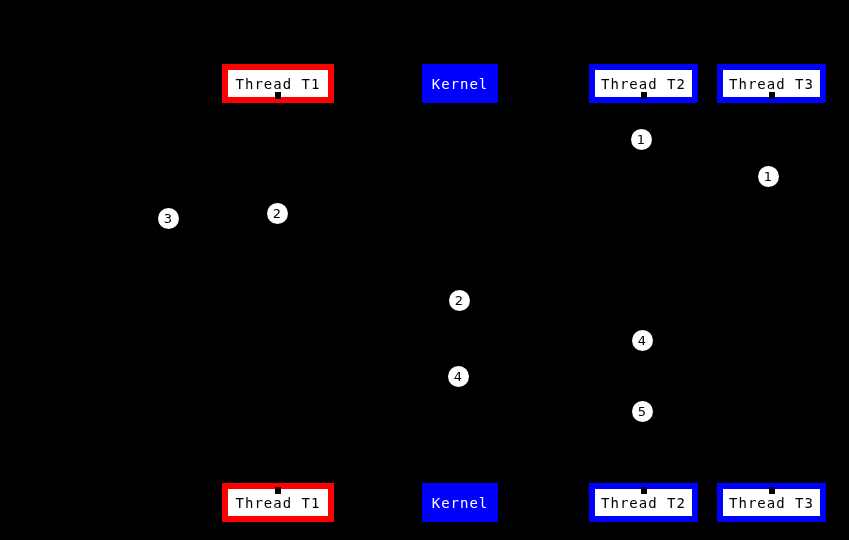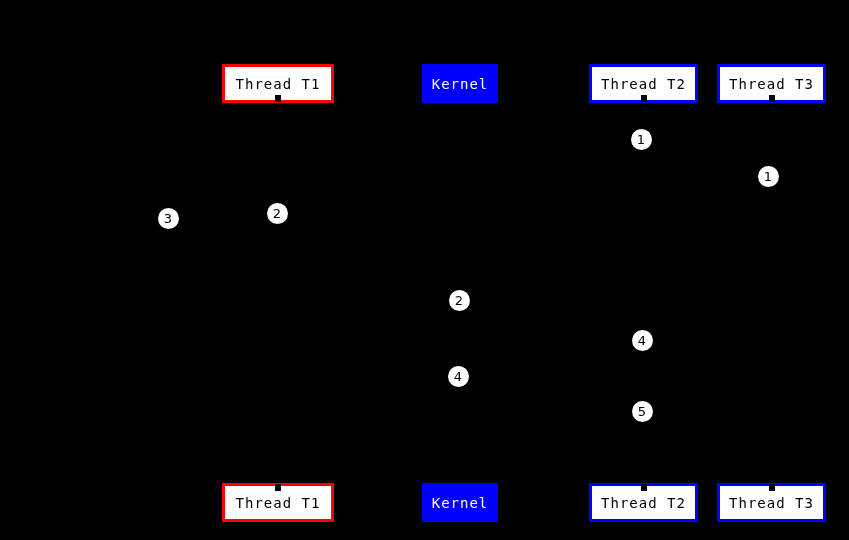--- a/index.html
+++ b/index.html
@@ -11,21 +11,21 @@
     position: relative;
     width: 849px;
     height: 540px;
     background: #000000;
     overflow: hidden;
     font-family: "DejaVu Sans Mono", monospace;
   }
   .actor-box {
     position: absolute;
     box-sizing: border-box;
-    border: 3px solid #14532d;
+    border: 6px solid #14532d;
     display: flex;
     align-items: center;
     justify-content: center;
     font-size: 14px;
     letter-spacing: 1px;
     white-space: nowrap;
   }
   .lifeline-tick {
     position: absolute;
     left: 50%;

